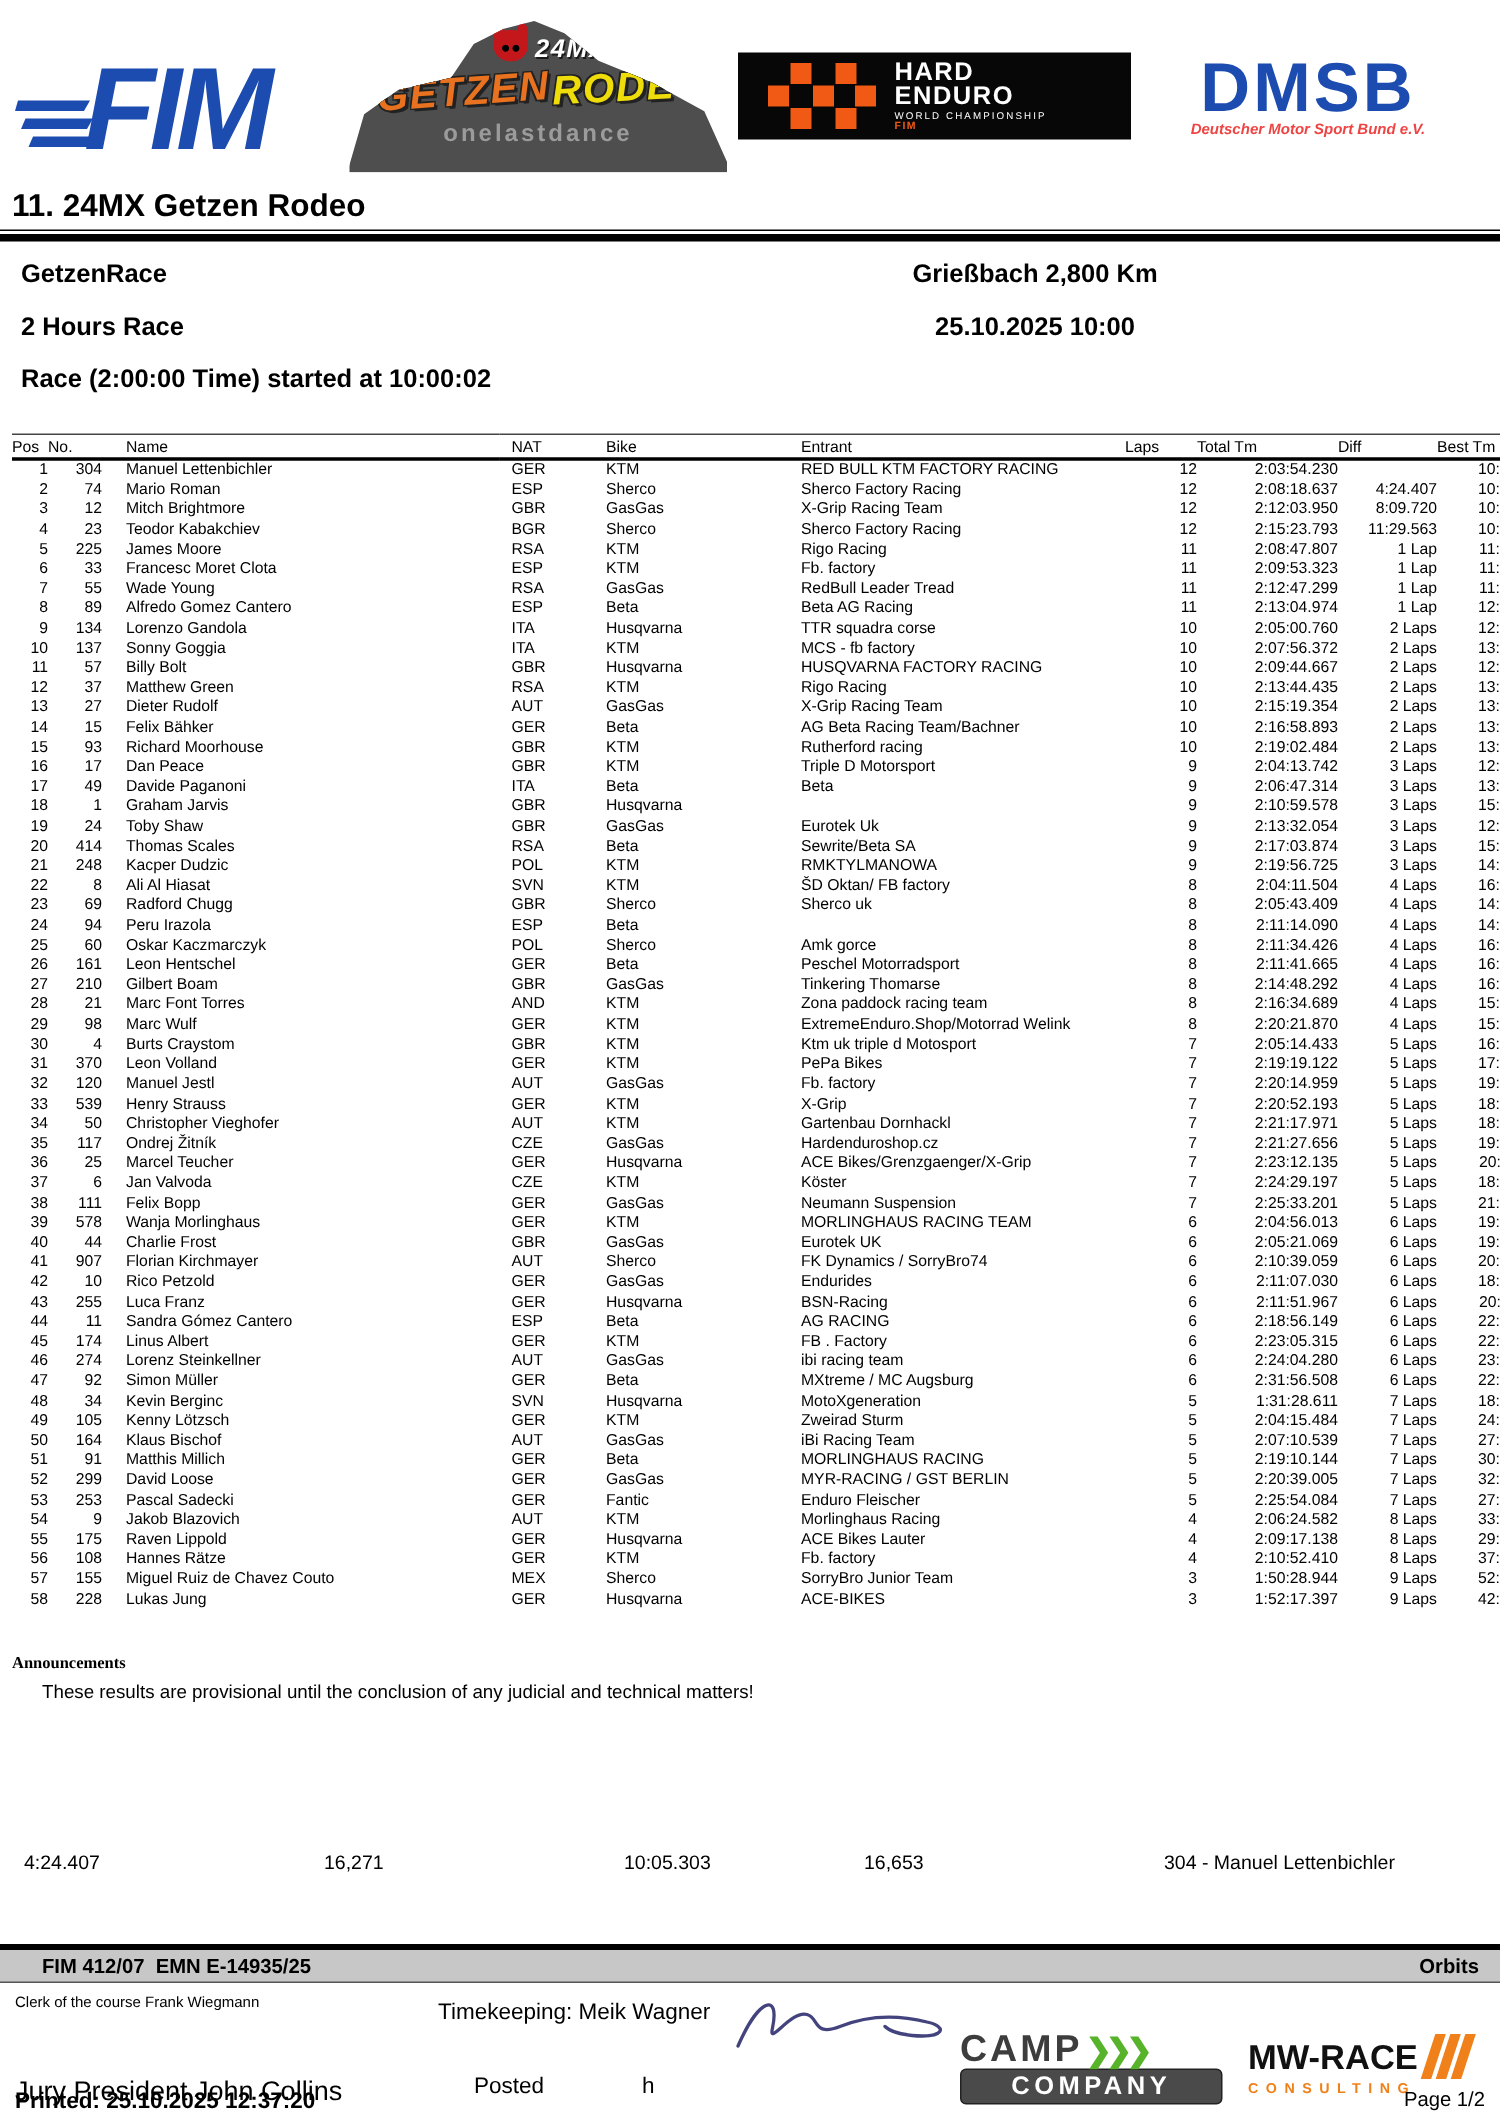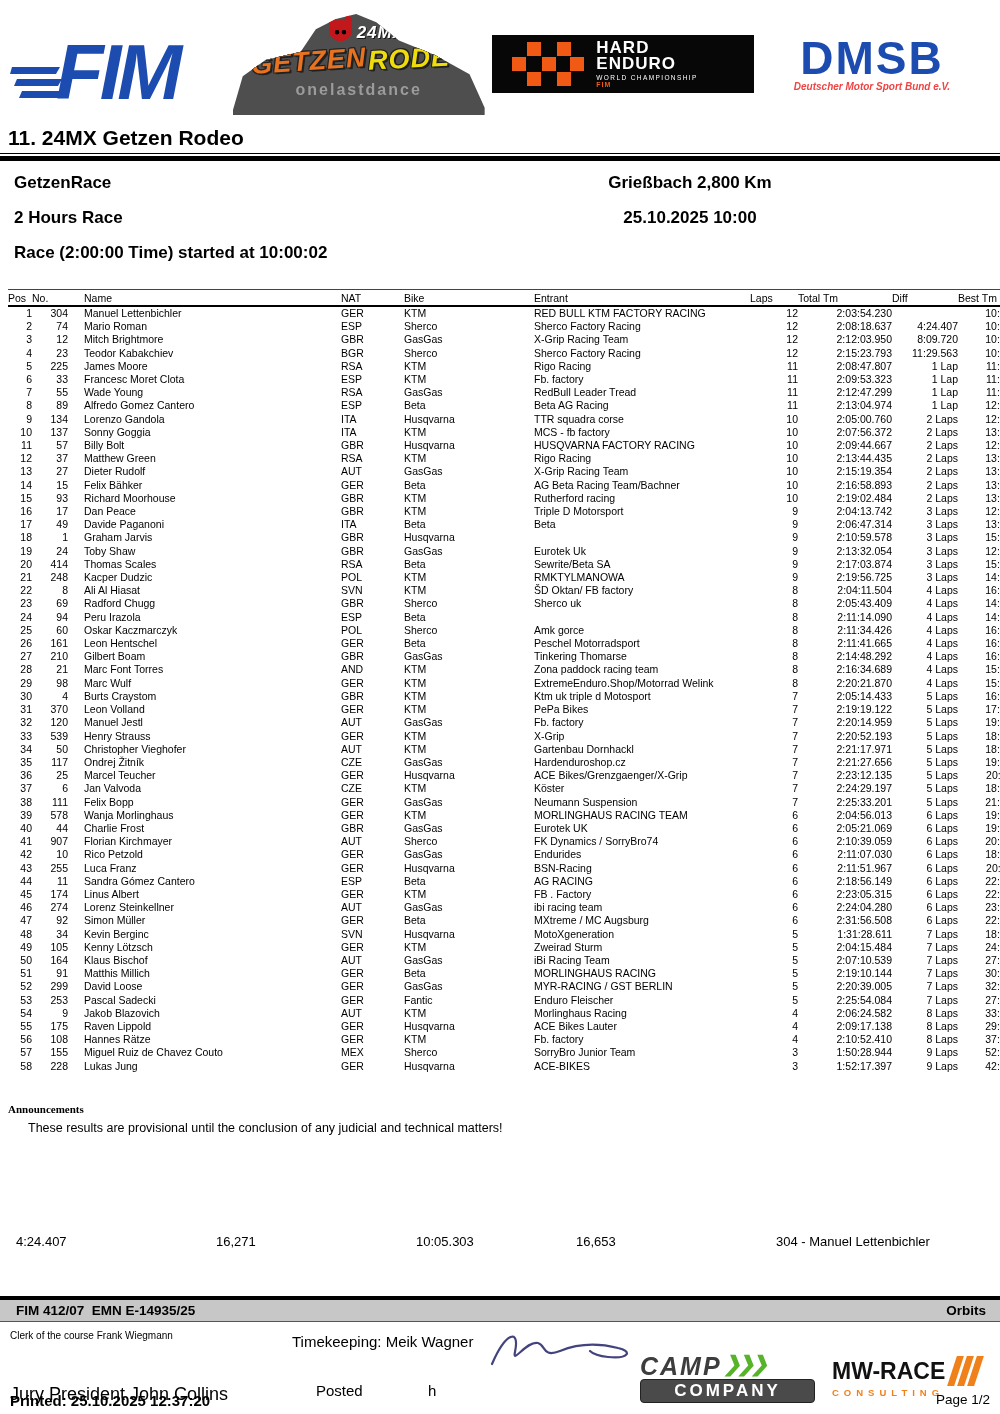--- a/index.html
+++ b/index.html
@@ -79,36 +79,36 @@
   .stats .hdr{display:flex;font-weight:bold;font-size:13px;border-bottom:2px solid #000;padding-bottom:4px;}
   .stats .val{display:flex;font-size:13px;padding-top:6px;}
   .s0{width:200px;}.s1{width:200px;}.s2{width:160px;}.s3{width:200px;}.s4{flex:1;}
   .stats .val .s0{padding-left:8px;}
 
   
   .orbitsbar{position:absolute;left:0;right:0;top:1296px;height:21px;background:#c7c7c7;
      border-top:4px solid #000;border-bottom:1px solid #555;
      display:flex;align-items:center;justify-content:space-between;
      font-size:13.5px;font-weight:bold;}
-  .orbitsbar .sanction{padding-left:16px;white-space:pre;}
+  .orbitsbar .sanction{padding-left:28px;white-space:pre;}
   .orbitsbar .orbits{padding-right:14px;}
 
   
   .footer{position:absolute;left:0;right:0;top:1322px;height:92px;}
   .f-clerk{position:absolute;left:10px;top:8px;font-size:10px;}
   .f-jury{position:absolute;left:10px;top:41px;font-size:18px;margin-top:21px;}
   .f-printed{position:absolute;left:10px;top:70px;font-size:15px;font-weight:bold;}
   .f-timek{position:absolute;left:292px;top:11px;font-size:15px;}
   .f-sign{position:absolute;left:480px;top:0px;}
   .f-posted{position:absolute;left:316px;top:60px;font-size:15px;}
   .f-h{position:absolute;left:428px;top:60px;font-size:15px;}
   .f-page{position:absolute;right:10px;top:70px;font-size:13.5px;}
   
   .camp{position:absolute;left:640px;top:32px;width:175px;}
-  .camp .row1{display:flex;align-items:flex-start;font-style:italic;}
+  .camp .row1{display:flex;align-items:flex-end;}
   .camp .word{font-size:25px;font-weight:900;color:#3d3d3d;letter-spacing:2px;line-height:24px;}
   .camp .chev{color:#56b32a;font-weight:900;font-size:21px;letter-spacing:-4px;margin-left:2px;line-height:20px;}
   .camp .row2{background:#4a4a4a;color:#fff;font-weight:bold;font-size:17px;letter-spacing:3px;
       text-align:center;border-radius:4px;padding:1px 2px;margin-top:1px;border:1px solid #222;}
   
   .mwrace{position:absolute;left:832px;top:34px;}
   .mwrace .row1{display:flex;align-items:center;}
   .mwrace .word{font-size:23px;font-weight:900;color:#111;letter-spacing:0px;line-height:22px;}
   .mwrace .icon{display:flex;margin-left:4px;}
   .mwrace .icon i{display:block;width:7px;height:30px;background:#f08019;transform:skewX(-18deg);margin-left:3px;}

